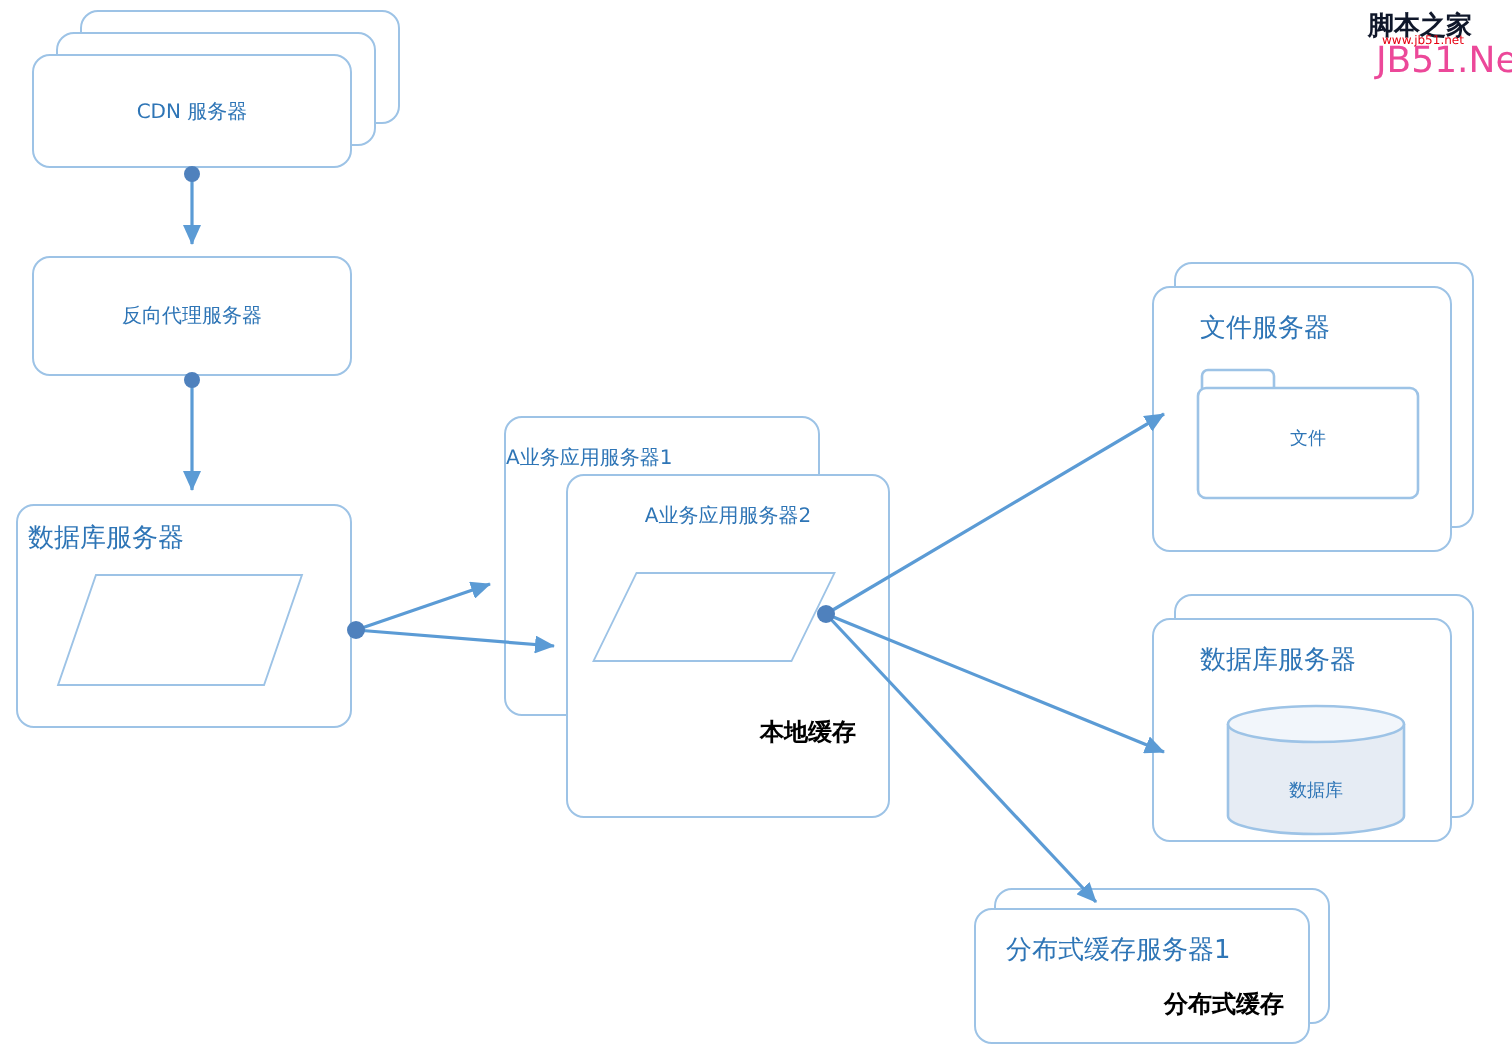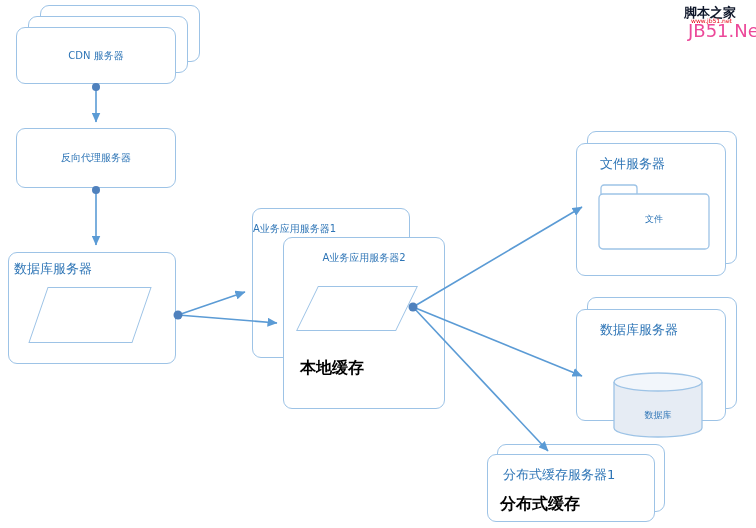--- a/index.html
+++ b/index.html
@@ -9,22 +9,22 @@
   .box, .stack-back {
     position:absolute; background:#fff;
     border:1.3px solid #9dc3e6; border-radius:9px;
   }
   .center { display:flex; align-items:center; justify-content:center; }
   .lbl { color:#2e75b6; font-size:10px; white-space:nowrap; }
   .lbl-pos { position:absolute; color:#2e75b6; font-size:13px; white-space:nowrap; }
   .para { position:absolute; border:1.2px solid #9dc3e6; background:#fff; }
   .para-text { position:absolute; display:flex; align-items:center; justify-content:center;
                color:#2e75b6; font-size:9px; white-space:nowrap; }
-  .black-label { position:absolute; color:#000; font-weight:bold; font-size:16px;
-                 text-align:left; white-space:nowrap; }
+  .black-label { position:absolute; color:#000; font-weight:bold; font-size:12px;
+                 text-align:right; white-space:nowrap; }
   .overlay { position:absolute; left:0; top:0; pointer-events:none; }
   .icon-wrap { position:absolute; }
   .brand { position:absolute; left:684px; top:4px; color:#0f172a; font-weight:bold; font-size:13px; white-space:nowrap; }
   .brand-small { position:absolute; left:691px; top:17px; color:#e60012; font-size:6px; white-space:nowrap; }
   .brand-site { position:absolute; left:688px; top:20px; color:#ec4899; font-weight:normal; font-size:18px; white-space:nowrap; }
 </style>
 </head>
 <body>
 
 <div class="canvas">
@@ -64,21 +64,21 @@
     <svg width="112" height="68" viewBox="0 0 112 68">
       <rect x="3" y="2" width="36" height="16" rx="3" fill="#fff" stroke="#9dc3e6" stroke-width="1.3"></rect>
       <rect x="1" y="11" width="110" height="55" rx="4" fill="#fff" stroke="#9dc3e6" stroke-width="1.3"></rect>
     </svg>
     <div class="para-text" style="left:0;top:11px;width:112px;height:50px">文件</div>
   </div>
 
   <div class="stack-back" style="left:587px;top:297px;width:150px;height:112px"></div>
   <div class="box" style="left:576px;top:309px;width:150px;height:112px"></div>
   <span class="lbl-pos" style="left:600px;top:321px">数据库服务器</span>
-  <div class="icon-wrap" style="left:613px;top:372px;width:90px;height:66px">
+  <div class="icon-wrap" style="left:613px;top:352px;width:90px;height:66px">
     <svg width="90" height="66" viewBox="0 0 90 66">
       <path d="M1 10 v46 a44 9 0 0 0 88 0 V10" fill="#e6ecf4" stroke="#9dc3e6" stroke-width="1.3"></path>
       <ellipse cx="45" cy="10" rx="44" ry="9" fill="#f2f6fb" stroke="#9dc3e6" stroke-width="1.3"></ellipse>
     </svg>
     <div class="para-text" style="left:0;top:26px;width:90px;height:34px">数据库</div>
   </div>
 
   <div class="stack-back" style="left:497px;top:444px;width:168px;height:68px"></div>
   <div class="box" style="left:487px;top:454px;width:168px;height:68px"></div>
   <span class="lbl-pos" style="left:503px;top:466px">分布式缓存服务器1</span>

